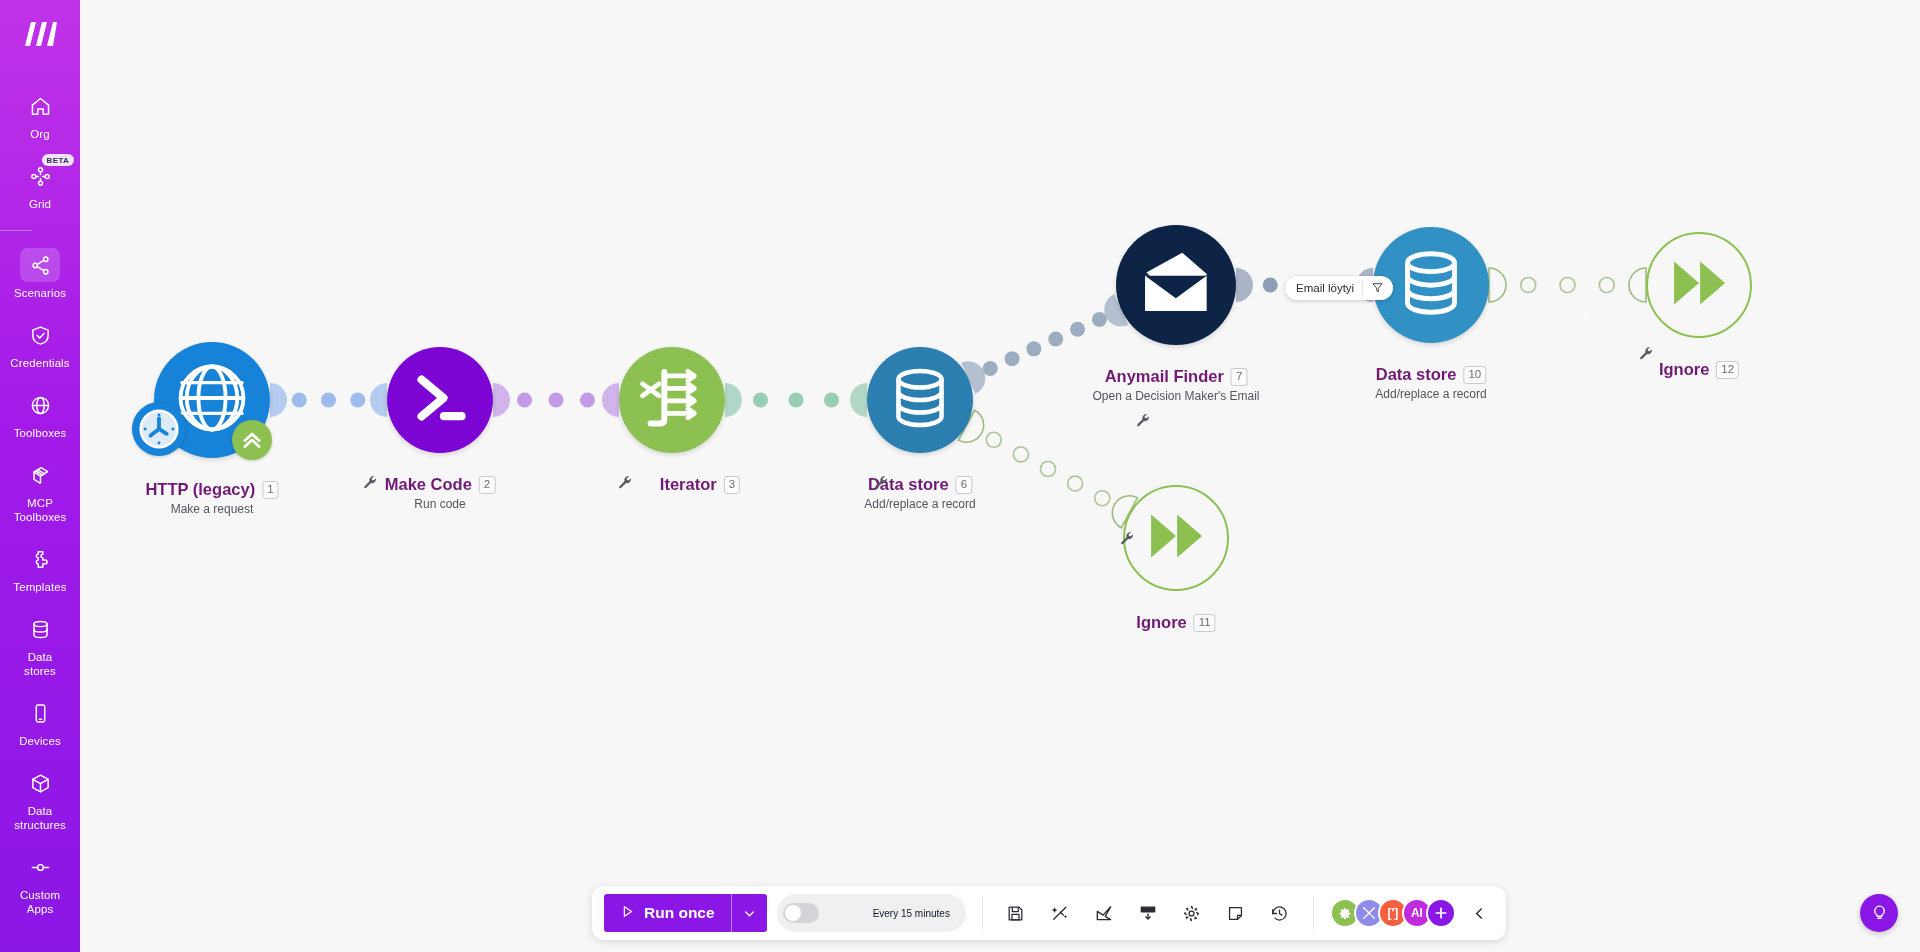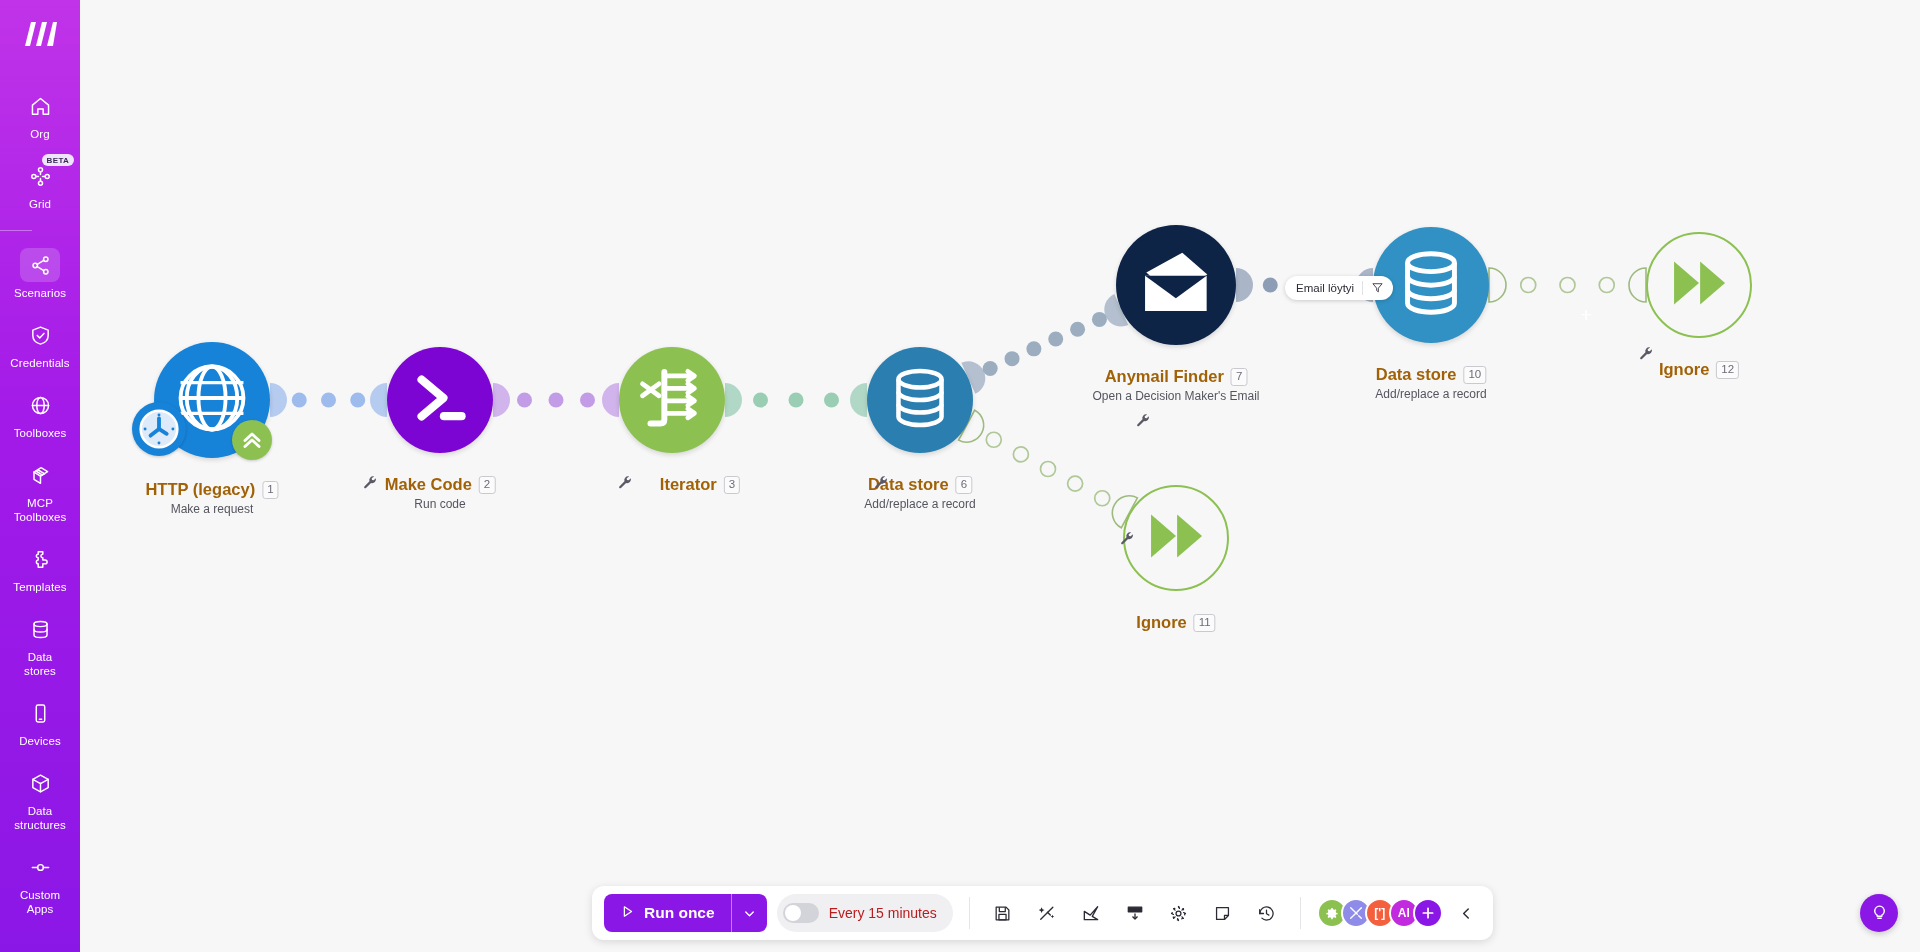--- a/index.html
+++ b/index.html
@@ -79,21 +79,21 @@
     position: absolute; border-radius: 50%;
     display: flex; align-items: center; justify-content: center;
     box-shadow: 0 2px 5px rgba(0,0,0,.14);
     cursor: pointer;
   }
   .mod-circle.ghost { box-shadow: none; background: #f7f7f8; border: 2px solid #8cc152; }
   .mod-label {
     position: absolute; text-align: center; white-space: nowrap;
     transform: translateX(-50%);
   }
-  .mod-name { font-size: 16.5px; font-weight: 700; color: #a16207; display:inline-block; vertical-align: middle;}
+  .mod-name { font-size: 16.5px; font-weight: 700; color: #701a75; display:inline-block; vertical-align: middle;}
   .mod-num {
     display: inline-block; vertical-align: middle; margin-left: 7px;
     border: 1px solid #c9c9d0; border-radius: 3px; color: #6c6c78;
     font-size: 11.5px; padding: 0px 4px 1px; line-height: 15px; background: #fbfbfc;
   }
   .mod-sub { font-size: 12px; color: #55555f; margin-top: 3px; }
 
   .wrench { position: absolute; width: 16px; height: 16px; cursor: pointer; }
 
   .badge-clock, .badge-chev {
@@ -115,41 +115,41 @@
     cursor: pointer; line-height: 1;
   }
 
   
   #bottombar {
     position: absolute; left: 592px; bottom: 12px;
     height: 54px; background: #fff; border-radius: 12px;
     display: flex; align-items: center; padding: 0 12px; gap: 10px;
     box-shadow: 0 2px 8px rgba(0,0,0,.13);
   }
-  .run-group { display: flex; align-items: center; border-radius: 8px; overflow: hidden; }
+  .run-group { display: flex; align-items: center; border-radius: 3px; overflow: hidden; }
   .run-btn {
     background: #8b17e6; color: #fff; border: 0; cursor: pointer;
     display: flex; align-items: center; gap: 9px;
     padding: 0 16px; height: 38px; font-size: 15.5px; font-weight: 700;
     font-family: "Liberation Sans", sans-serif;
   }
   .run-caret {
     background: #8b17e6; color: #fff; border: 0; border-left: 1px solid rgba(255,255,255,.45);
     width: 36px; height: 38px; cursor: pointer; display:flex; align-items:center; justify-content:center;
   }
   .sched-pill {
     display: flex; align-items: center; gap: 10px;
     background: #f0f0f3; border-radius: 19px; height: 38px; padding: 0 16px 0 6px;
     cursor: pointer;
   }
   .toggle {
     width: 36px; height: 20px; border-radius: 10px; background: #d3d3da; position: relative;
   }
   .toggle .knob { position:absolute; top:2px; left:2px; width:16px; height:16px; border-radius:50%; background:#fff; }
-  .sched-label { font-size: 14px; color: #b91c1c; white-space: nowrap; }
+  .sched-label { font-size: 10px; color: #0f172a; white-space: nowrap; margin-left: 44px; }
   .tool-sep { width: 1px; height: 32px; background: #e4e4e9; margin: 0 6px; }
   .tool-ic { width: 34px; height: 34px; display:flex; align-items:center; justify-content:center; cursor:pointer; border-radius:6px;}
   .chip-round {
     width: 30px; height: 30px; border-radius: 50%; display:flex; align-items:center; justify-content:center;
     color:#fff; font-size: 12px; font-weight: 700; cursor: pointer; margin-left: -6px;
     border: 2px solid #fff;
   }
   .chip-round:first-of-type { margin-left: 0; }
   .collapse-btn { width: 28px; height: 34px; display:flex; align-items:center; justify-content:center; cursor:pointer; }
 

